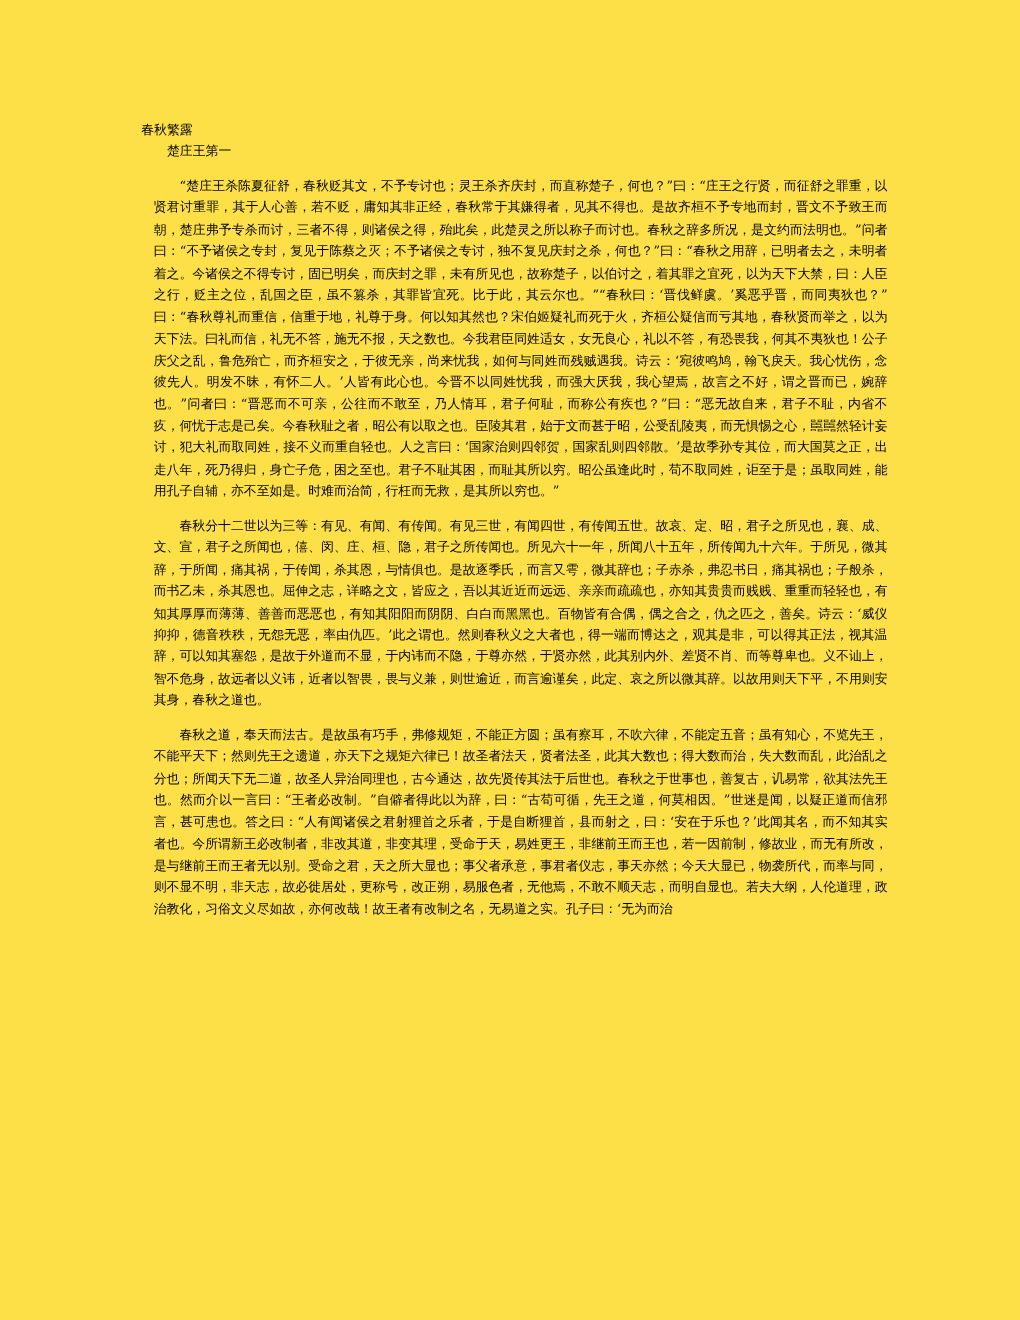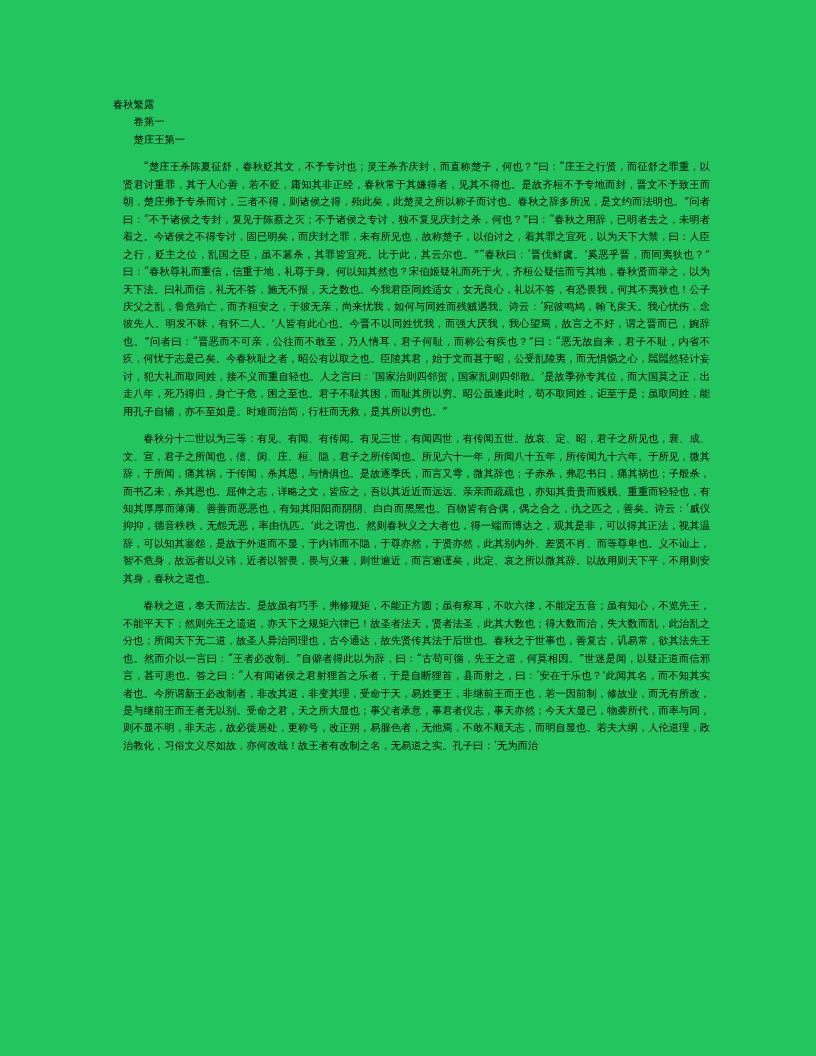--- a/index.html
+++ b/index.html
@@ -13,21 +13,21 @@
     height: 1056px;
     font-family: "DejaVu Serif", "Liberation Serif", serif;
     color: #000000;
     overflow: hidden;
   }
   .page {
     box-sizing: border-box;
     width: 816px;
     height: 1056px;
     padding: 96px 96px 0 113px;
-    background: #22c55e;
+    background: #fde047;
   }
   .doc-body {
     font-size: 10.3px;
     line-height: 17.45px;
     text-align: justify;
     text-justify: inter-character;
   }
   .title-line {
     font-size: 10.3px;
     line-height: 17.45px;
@@ -47,21 +47,20 @@
   }
 </style>
 </head>
 <body>
 
 <div class="page">
   <div class="doc-body">
 
     <div class="title-line heading-1">春秋繁露</div>
 
-    <div class="title-line heading-2">卷第一</div>
 
     <div class="title-line heading-3">楚庄王第一</div>
 
     <p class="para">“楚庄王杀陈夏征舒，春秋贬其文，不予专讨也；灵王杀齐庆封，而直称楚子，何也？”曰：“庄王之行贤，而征舒之罪重，以贤君讨重罪，其于人心善，若不贬，庸知其非正经，春秋常于其嫌得者，见其不得也。是故齐桓不予专地而封，晋文不予致王而朝，楚庄弗予专杀而讨，三者不得，则诸侯之得，殆此矣，此楚灵之所以称子而讨也。春秋之辞多所况，是文约而法明也。”问者曰：“不予诸侯之专封，复见于陈蔡之灭；不予诸侯之专讨，独不复见庆封之杀，何也？”曰：“春秋之用辞，已明者去之，未明者着之。今诸侯之不得专讨，固已明矣，而庆封之罪，未有所见也，故称楚子，以伯讨之，着其罪之宜死，以为天下大禁，曰：人臣之行，贬主之位，乱国之臣，虽不篡杀，其罪皆宜死。比于此，其云尔也。”“春秋曰：‘晋伐鲜虞。’奚恶乎晋，而同夷狄也？”曰：“春秋尊礼而重信，信重于地，礼尊于身。何以知其然也？宋伯姬疑礼而死于火，齐桓公疑信而亏其地，春秋贤而举之，以为天下法。曰礼而信，礼无不答，施无不报，天之数也。今我君臣同姓适女，女无良心，礼以不答，有恐畏我，何其不夷狄也！公子庆父之乱，鲁危殆亡，而齐桓安之，于彼无亲，尚来忧我，如何与同姓而残贼遇我。诗云：‘宛彼鸣鸠，翰飞戾天。我心忧伤，念彼先人。明发不昧，有怀二人。’人皆有此心也。今晋不以同姓忧我，而强大厌我，我心望焉，故言之不好，谓之晋而已，婉辞也。”问者曰：“晋恶而不可亲，公往而不敢至，乃人情耳，君子何耻，而称公有疾也？”曰：“恶无故自来，君子不耻，内省不疚，何忧于志是己矣。今春秋耻之者，昭公有以取之也。臣陵其君，始于文而甚于昭，公受乱陵夷，而无惧惕之心，嚚嚚然轻计妄讨，犯大礼而取同姓，接不义而重自轻也。人之言曰：‘国家治则四邻贺，国家乱则四邻散。’是故季孙专其位，而大国莫之正，出走八年，死乃得归，身亡子危，困之至也。君子不耻其困，而耻其所以穷。昭公虽逢此时，苟不取同姓，讵至于是；虽取同姓，能用孔子自辅，亦不至如是。时难而治简，行枉而无救，是其所以穷也。”</p>
 
     <p class="para">春秋分十二世以为三等：有见、有闻、有传闻。有见三世，有闻四世，有传闻五世。故哀、定、昭，君子之所见也，襄、成、文、宣，君子之所闻也，僖、闵、庄、桓、隐，君子之所传闻也。所见六十一年，所闻八十五年，所传闻九十六年。于所见，微其辞，于所闻，痛其祸，于传闻，杀其恩，与情俱也。是故逐季氏，而言又雩，微其辞也；子赤杀，弗忍书日，痛其祸也；子般杀，而书乙未，杀其恩也。屈伸之志，详略之文，皆应之，吾以其近近而远远、亲亲而疏疏也，亦知其贵贵而贱贱、重重而轻轻也，有知其厚厚而薄薄、善善而恶恶也，有知其阳阳而阴阴、白白而黑黑也。百物皆有合偶，偶之合之，仇之匹之，善矣。诗云：‘威仪抑抑，德音秩秩，无怨无恶，率由仇匹。’此之谓也。然则春秋义之大者也，得一端而博达之，观其是非，可以得其正法，视其温辞，可以知其塞怨，是故于外道而不显，于内讳而不隐，于尊亦然，于贤亦然，此其别内外、差贤不肖、而等尊卑也。义不讪上，智不危身，故远者以义讳，近者以智畏，畏与义兼，则世逾近，而言逾谨矣，此定、哀之所以微其辞。以故用则天下平，不用则安其身，春秋之道也。</p>
 
     <p class="para">春秋之道，奉天而法古。是故虽有巧手，弗修规矩，不能正方圆；虽有察耳，不吹六律，不能定五音；虽有知心，不览先王，不能平天下；然则先王之遗道，亦天下之规矩六律已！故圣者法天，贤者法圣，此其大数也；得大数而治，失大数而乱，此治乱之分也；所闻天下无二道，故圣人异治同理也，古今通达，故先贤传其法于后世也。春秋之于世事也，善复古，讥易常，欲其法先王也。然而介以一言曰：“王者必改制。”自僻者得此以为辞，曰：“古苟可循，先王之道，何莫相因。”世迷是闻，以疑正道而信邪言，甚可患也。答之曰：“人有闻诸侯之君射狸首之乐者，于是自断狸首，县而射之，曰：‘安在于乐也？’此闻其名，而不知其实者也。今所谓新王必改制者，非改其道，非变其理，受命于天，易姓更王，非继前王而王也，若一因前制，修故业，而无有所改，是与继前王而王者无以别。受命之君，天之所大显也；事父者承意，事君者仪志，事天亦然；今天大显已，物袭所代，而率与同，则不显不明，非天志，故必徙居处，更称号，改正朔，易服色者，无他焉，不敢不顺天志，而明自显也。若夫大纲，人伦道理，政治教化，习俗文义尽如故，亦何改哉！故王者有改制之名，无易道之实。孔子曰：‘无为而治</p>
 
   </div>

